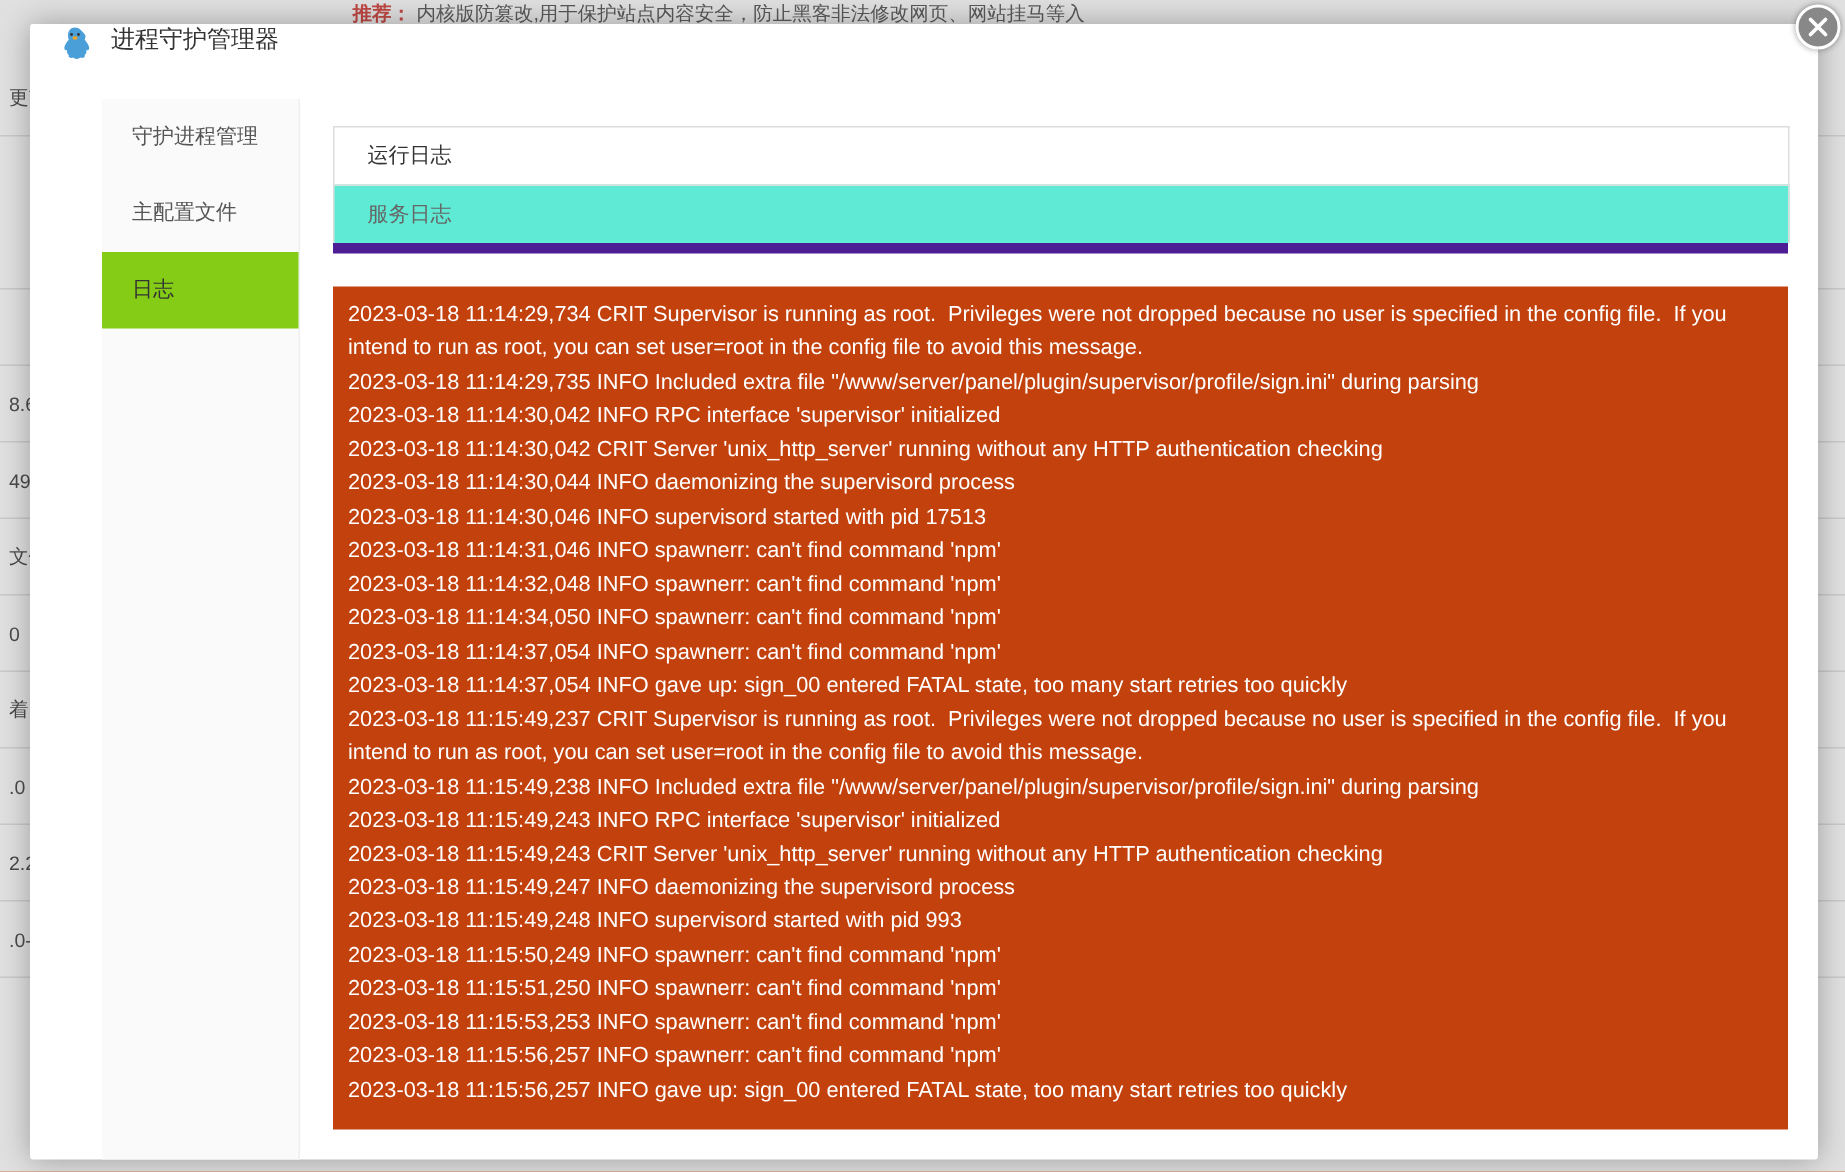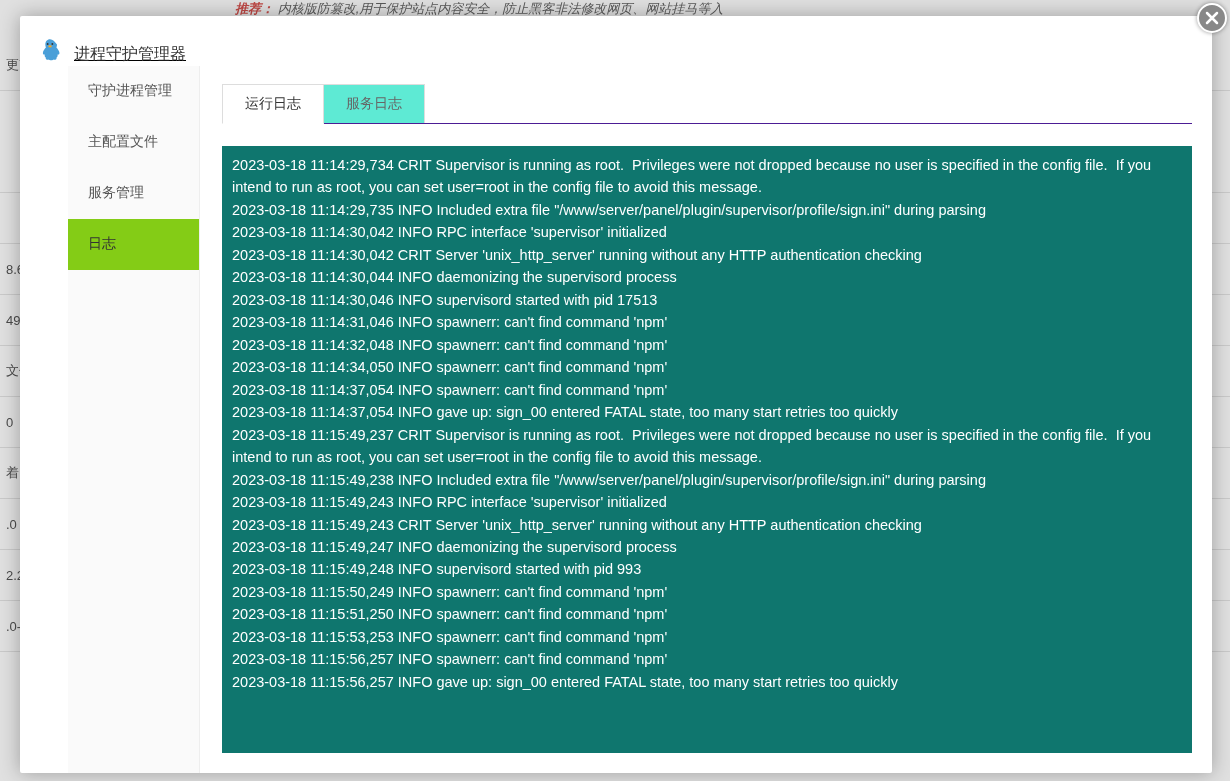--- a/index.html
+++ b/index.html
@@ -22,21 +22,20 @@
       width: 100%;
       height: 100%;
       background: #ffffff;
       color: #666;
       font-size: 14px;
     }
     .bg-header {
       padding: 0 4px;
       font-size: 13px;
       line-height: 1.4;
-      font-style: italic;
     }
     .bg-recommend {
       color: #d9534f;
       font-weight: bold;
     }
     .bg-table {
       position: absolute;
       left: 0;
       top: 40px;
       width: 100%;
@@ -66,24 +65,23 @@
       height: 757px;
       background: #ffffff;
       box-shadow: 0 0 20px rgba(0,0,0,0.3);
       border-radius: 2px;
       display: flex;
       flex-direction: column;
     }
     .modal-header {
       height: 50px;
       display: flex;
-      align-items: flex-end;
+      align-items: flex-start;
       padding: 0 16px;
       border-bottom: 1px solid transparent;
-      text-decoration: underline;
     }
     .modal-icon {
       width: 28px;
       height: 28px;
       margin-right: 10px;
     }
     .modal-title {
       font-size: 16px;
       color: #333;
       font-weight: normal;
@@ -113,42 +111,43 @@
     }
     .main-content {
       flex: 1;
       padding: 18px 20px 20px 22px;
       display: flex;
       flex-direction: column;
       min-width: 0;
     }
     .tabs {
       display: flex;
-      border-bottom: 1px solid #4c1d95;
+      border-bottom: 7px solid #4c1d95;
+      flex-direction: column;
     }
     .tab {
       padding: 10px 22px;
       font-size: 14px;
       color: #666;
       cursor: pointer;
       border: 1px solid #ddd;
       border-bottom: none;
       background: #5eead4;
       margin-right: -1px;
       position: relative;
     }
     .tab.active {
       background: #ffffff;
       color: #333;
       border-bottom: 1px solid #fff;
       margin-bottom: -1px;
     }
     .log-area {
       flex: 1;
-      background: #0f766e;
+      background: #c2410c;
       color: #ffffff;
       padding: 8px 10px;
       font-size: 14.5px;
       font-family: Arial, sans-serif;
       overflow-y: auto;
       margin-top: 22px;
       line-height: 1.55;
       position: relative;
     }
     .close-button {
@@ -224,21 +223,20 @@
       <circle cx="10" cy="6" r="0.8" fill="#333"></circle>
       <circle cx="14" cy="6" r="0.8" fill="#333"></circle>
       <ellipse cx="12" cy="8" rx="1.5" ry="1" fill="#f5a623"></ellipse>
     </svg>
     <div class="modal-title">进程守护管理器</div>
   </div>
   <div class="modal-body">
     <div class="sidebar">
       <div class="sidebar-item">守护进程管理</div>
       <div class="sidebar-item">主配置文件</div>
-      <div class="sidebar-item">服务管理</div>
       <div class="sidebar-item active">日志</div>
     </div>
     <div class="main-content">
       <div class="tabs">
         <div class="tab active">运行日志</div>
         <div class="tab">服务日志</div>
       </div>
       <div class="log-area" id="log-area" style="white-space: pre-wrap;">2023-03-18 11:14:29,734 CRIT Supervisor is running as root.  Privileges were not dropped because no user is specified in the config file.  If you intend to run as root, you can set user=root in the config file to avoid this message.
 2023-03-18 11:14:29,735 INFO Included extra file "/www/server/panel/plugin/supervisor/profile/sign.ini" during parsing
 2023-03-18 11:14:30,042 INFO RPC interface 'supervisor' initialized

